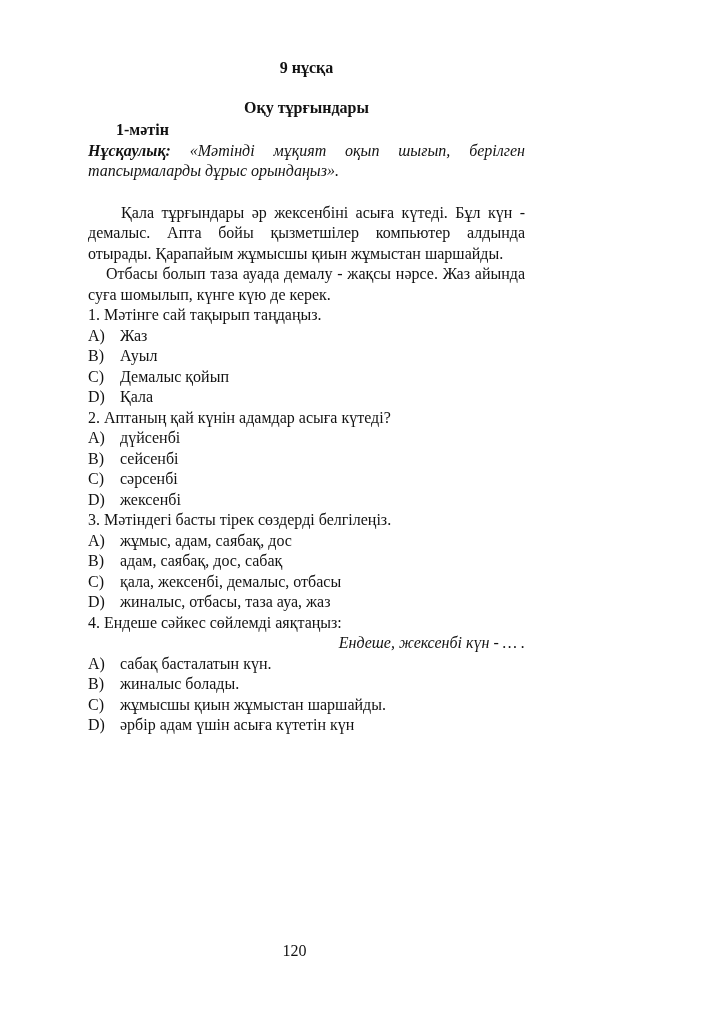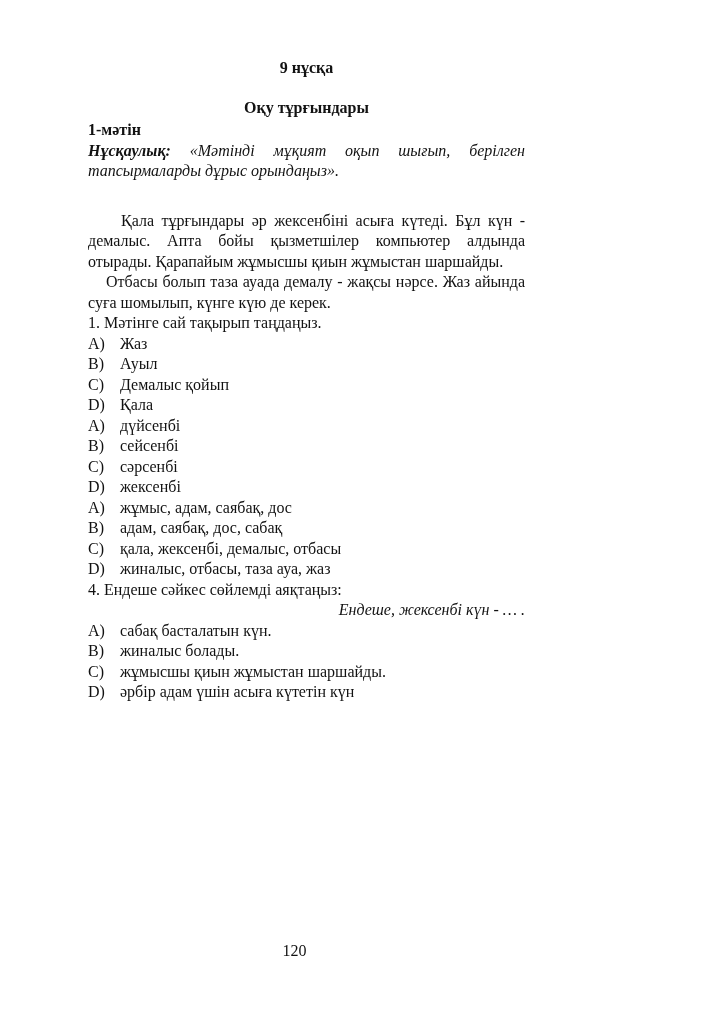--- a/index.html
+++ b/index.html
@@ -33,30 +33,31 @@
     font-weight: bold;
   }
   .section-title {
     font-weight: bold;
     margin-top: 19px;
   }
   .text-label {
     font-weight: bold;
     text-align: left;
     margin-top: 2px;
+    margin-left: 28px;
   }
   .instruction {
     font-style: italic;
     text-align: justify;
   }
   .instruction .instruction-label {
     font-weight: bold;
   }
   .body-text {
-    margin-top: 29px;
+    margin-top: 21px;
   }
   .para {
     margin: 0;
     text-align: justify;
   }
   .para.indent-lg { text-indent: 33px; }
   .para.indent-sm { text-indent: 18px; }
   .conclusion {
     margin: 0;
     text-align: left;
@@ -124,39 +125,47 @@
       <span class="opt-label">C)</span>
       <span class="opt-text">Демалыс қойып</span>
     </div>
     <div class="opt">
       <span class="opt-label">D)</span>
       <span class="opt-text">Қала</span>
     </div>
   </div>
 
   <div>
+    <div class="q-line">
+      <span>2.</span>
+      <span>Аптаның қай күнін адамдар асыға күтеді?</span>
+    </div>
     <div class="opt">
       <span class="opt-label">A)</span>
       <span class="opt-text">дүйсенбі</span>
     </div>
     <div class="opt">
       <span class="opt-label">B)</span>
       <span class="opt-text">сейсенбі</span>
     </div>
     <div class="opt">
       <span class="opt-label">C)</span>
       <span class="opt-text">сәрсенбі</span>
     </div>
     <div class="opt">
       <span class="opt-label">D)</span>
       <span class="opt-text">жексенбі</span>
     </div>
   </div>
 
   <div>
+    <div class="q-line">
+      <span>3.</span>
+      <span>Мәтіндегі басты тірек сөздерді белгілеңіз.</span>
+    </div>
     <div class="opt">
       <span class="opt-label">A)</span>
       <span class="opt-text">жұмыс, адам, саябақ, дос</span>
     </div>
     <div class="opt">
       <span class="opt-label">B)</span>
       <span class="opt-text">адам, саябақ, дос, сабақ</span>
     </div>
     <div class="opt">
       <span class="opt-label">C)</span>

